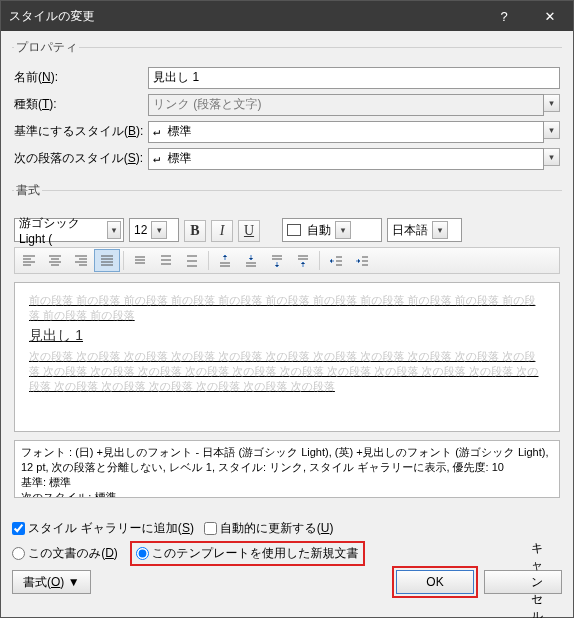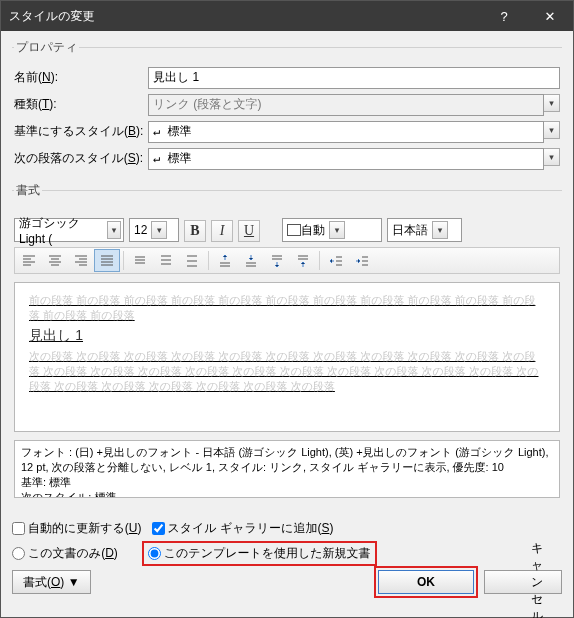--- a/index.html
+++ b/index.html
@@ -27,26 +27,26 @@
   .tb { display:flex; border:1px solid #c9c9c9; background:linear-gradient(#fbfbfb,#ececec); height:27px; margin-top:5px; padding:1px; gap:0;}
   .tbbtn { width:26px; height:23px; border:1px solid transparent; display:flex; align-items:center; justify-content:center; font-size:13px; color:#555;}
   .tbbtn.active { background:#d0e3f5; border:1px solid #7aa7d1;}
   .tbbtn svg{ width:14px; height:14px;}
   .sep{ width:1px; background:#d0d0d0; margin:2px 3px;}
   .preview { height:150px; border:1px solid #b8b8b8; background:#fff; margin-top:8px; padding:10px 14px; overflow:hidden;text-decoration:underline;}
   .pv-p { color:#c8c8c8; font-size:11px; line-height:15px; word-break:break-all;}
   .pv-h { font-size:14px; color:#333; margin:4px 0; }
   .desc { border:1px solid #b8b8b8; background:#fff; margin-top:8px; padding:4px 6px; height:58px; font-size:11px; overflow:hidden;}
   .checks { margin-top:10px; display:flex; align-items:center; gap:10px; height:20px;}
-  .radios { margin-top:3px; display:flex; align-items:center; gap:24px;}
+  .radios { margin-top:3px; display:flex; align-items:center; gap:12px;}
   .hl { border:2px solid #d22; padding:2px 4px; display:inline-flex; align-items:center; gap:4px;}
   .btnrow { margin-top:0; display:flex; align-items:center;}
   .btn { height:24px; border:1px solid #999; background:linear-gradient(#fdfdfd,#e3e3e3); font-size:12px; padding:0 10px; display:inline-flex; align-items:center; justify-content:center;}
   .btnrow .spacer{ flex:1;}
-  .btn.ok{ width:96px; border:1px solid #3a78c7;font-weight:bold;}
+  .btn.ok{ width:78px; border:1px solid #3a78c7;}
   .okwrap{ border:2px solid #d22; padding:2px; margin-right:6px;}
   .btn.cancel{ width:78px;padding-left:46px;}
   .biu{ width:22px; height:22px; border:1px solid #bbb; background:linear-gradient(#fdfdfd,#ececec); display:flex; align-items:center; justify-content:center; font-family:"Times New Roman",serif; font-size:14px; color:#333;}
   input[type=checkbox],input[type=radio]{ margin-right:3px; vertical-align:middle;}
   .ret{ font-family:monospace;}
 </style>
 </head>
 <body>
 
 <div class="dialog">
@@ -102,21 +102,21 @@
           </div>
         <div class="dd" style="width:50px">
             <span>12</span>
             <div class="arrow">▾</div>
           </div>
         <div class="biu" style="font-weight:bold">B</div>
         <div class="biu" style="font-style:italic">I</div>
         <div class="biu" style="text-decoration:underline">U</div>
         <div style="width:12px"></div>
         <div class="dd" style="width:100px">
-            <span style="display:flex;align-items:center;">
+            <span style="display:flex;align-items:center;gap:6px">
               <span style="width:14px;height:12px;border:1px solid #555;background:#fff;display:inline-block"></span>
               <span>自動</span>
             </span>
             <div class="arrow">▾</div>
           </div>
         <div class="dd" style="width:75px">
             <span>日本語</span>
             <div class="arrow">▾</div>
           </div>
       </div>
@@ -205,22 +205,22 @@
       </div>
 
       <div class="desc">
         <div>フォント : (日) +見出しのフォント - 日本語 (游ゴシック Light), (英) +見出しのフォント (游ゴシック Light), 12 pt, 次の段落と分離しない, レベル 1, スタイル: リンク, スタイル ギャラリーに表示, 優先度: 10</div>
         <div>基準: 標準</div>
         <div>次のスタイル: 標準</div>
       </div>
     </fieldset>
 
     <div class="checks">
+      <label><input type="checkbox" checked="" style="">スタイル ギャラリーに追加(<span class="u">S</span>)</label>
       <label><input type="checkbox" style="">自動的に更新する(<span class="u">U</span>)</label>
-      <label><input type="checkbox" checked="" style="">スタイル ギャラリーに追加(<span class="u">S</span>)</label>
     </div>
     <div class="radios">
       <label><input type="radio" name="sc" style="">この文書のみ(<span class="u">D</span>)</label>
       <span class="hl">
         <label><input type="radio" name="sc" checked="" style=""><span>このテンプレートを使用した新規文書</span></label>
       </span>
     </div>
 
     <div class="btnrow">
       <div class="btn"><span>書式(<span class="u">O</span>)</span>&nbsp;▼</div>

